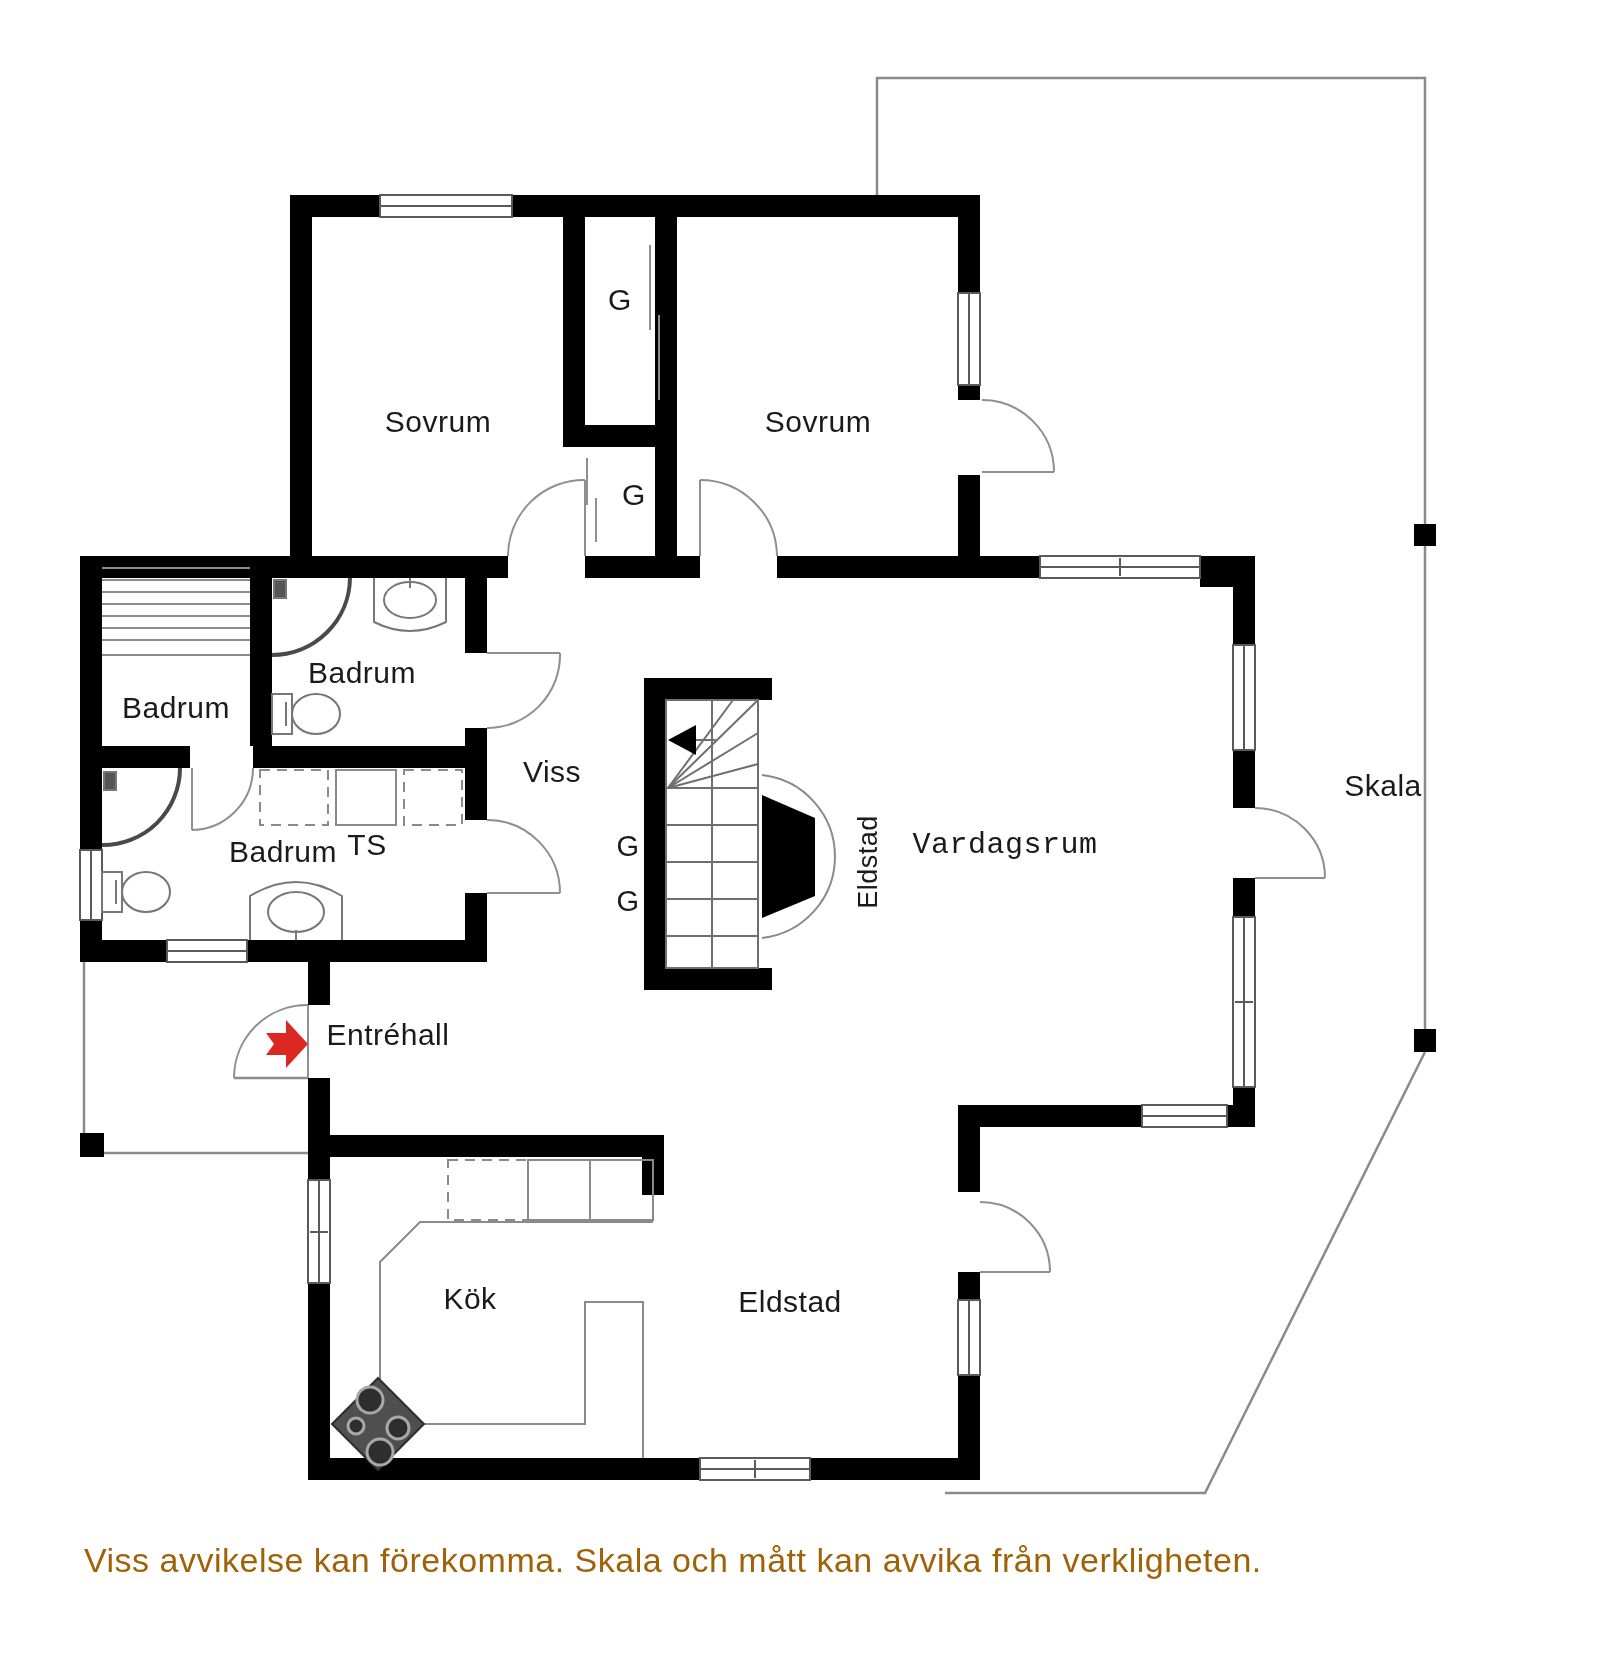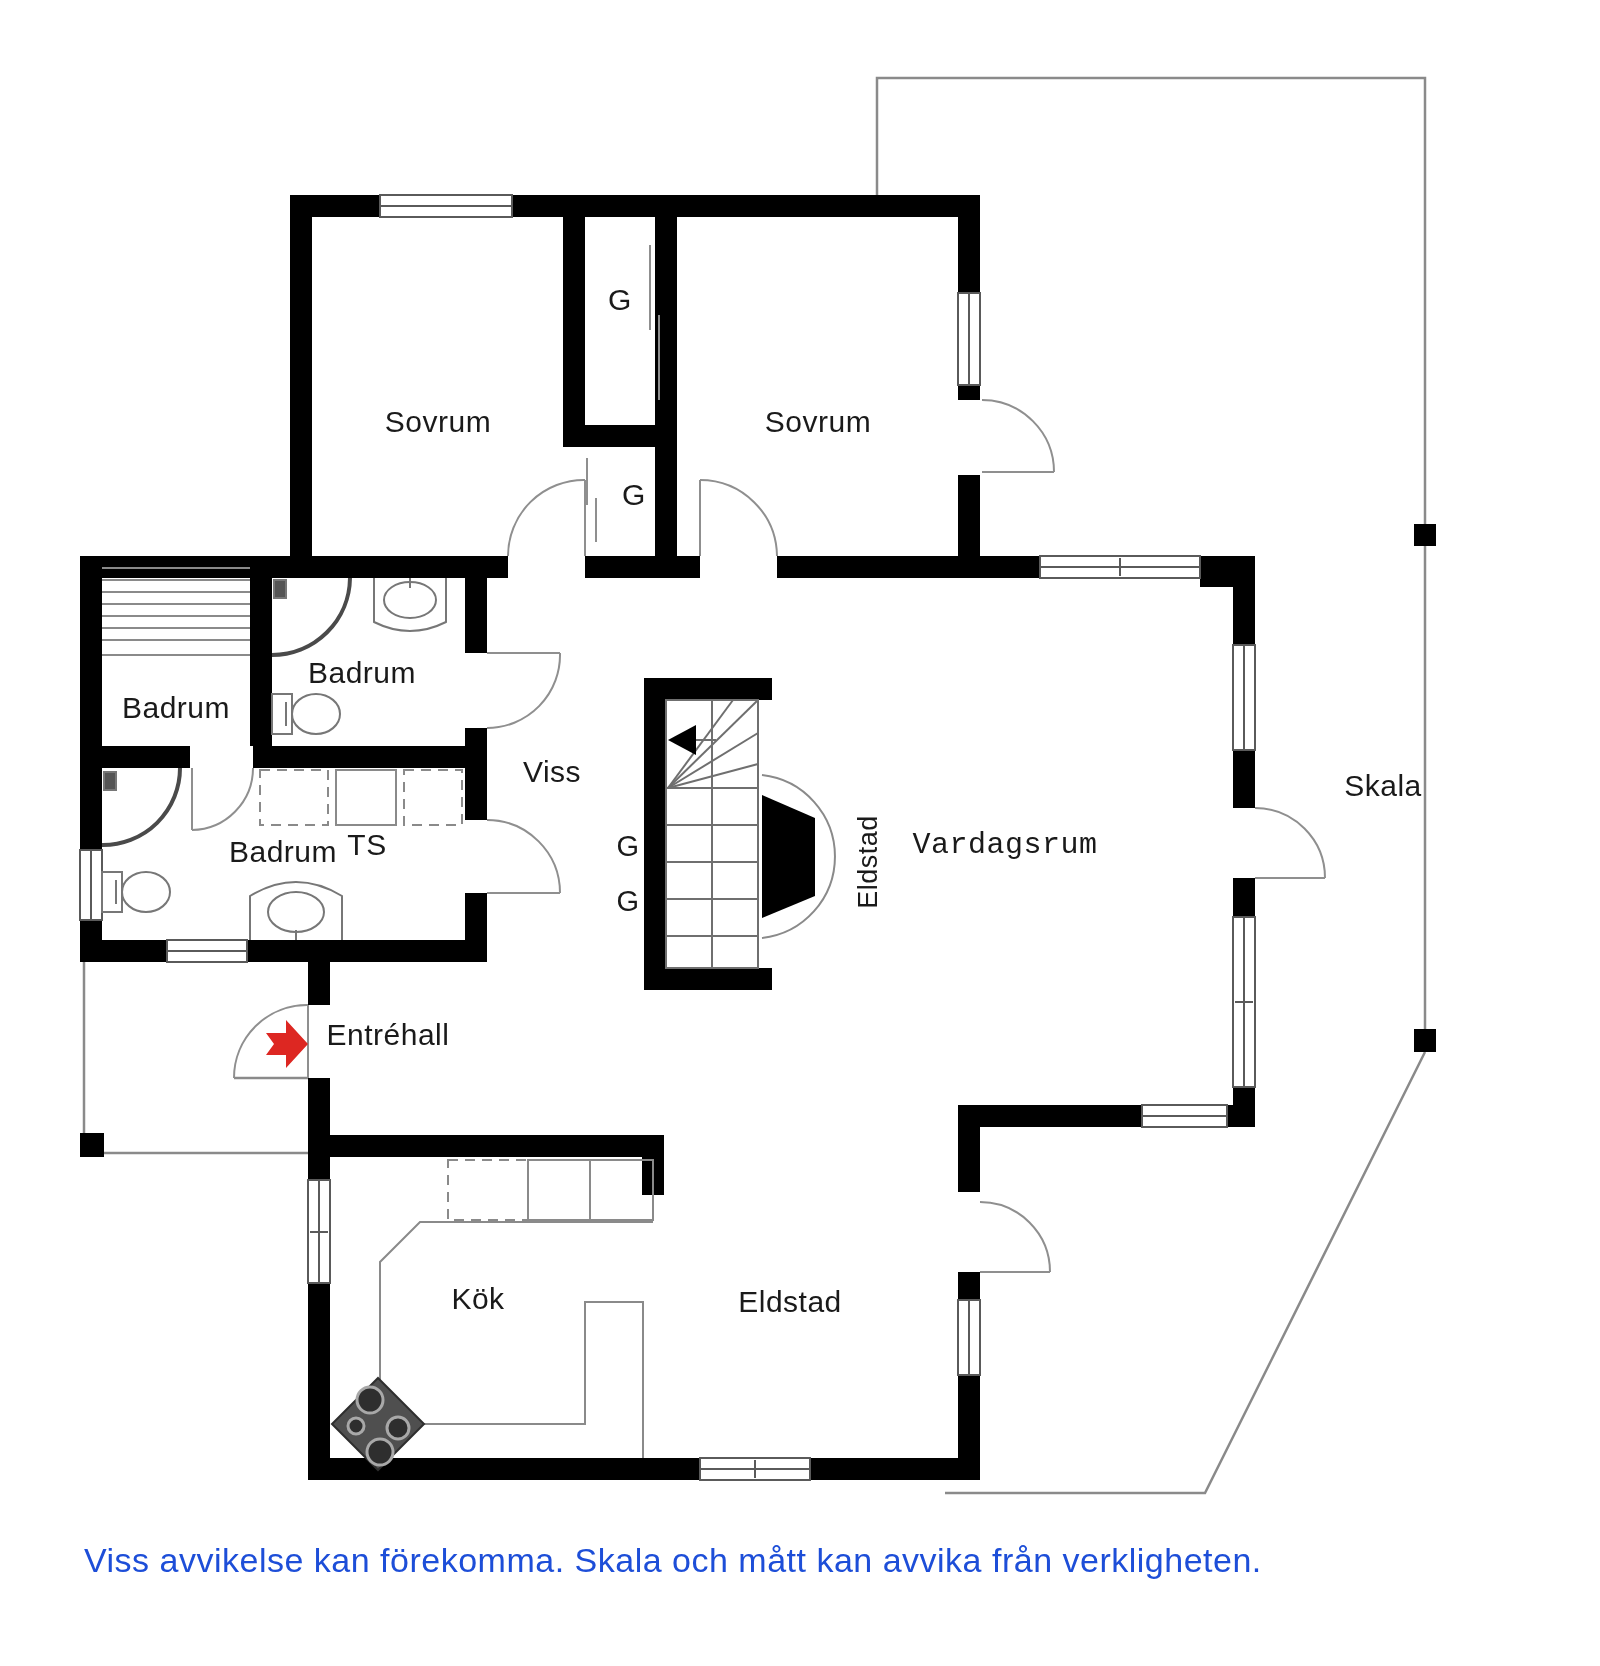--- a/index.html
+++ b/index.html
@@ -3,21 +3,21 @@
 <meta charset="utf-8">
 <style>
   html,body{margin:0;padding:0;background:#fff;}
   #plan{position:relative;width:1600px;height:1666px;background:#ffffff;overflow:hidden;
         font-family:"Liberation Sans", sans-serif;}
   #plan svg{position:absolute;left:0;top:0;}
   .label{position:absolute;transform:translate(-50%,-50%);color:#1a1a1a;font-size:30px;
          white-space:nowrap;letter-spacing:0.5px;}
   .label.small{font-size:29px;}
   .label.rot{transform:translate(-50%,-50%) rotate(-90deg);font-size:27px;}
-  #footer-note{position:absolute;left:84px;top:1541px;transform:none;font-size:34px;color:#1d4ed8;}
+  #footer-note{position:absolute;left:84px;top:1541px;transform:none;font-size:34px;color:#a16207;}
 </style>
 </head>
 <body>
 
 <div id="plan">
 <svg width="1600" height="1666" viewBox="0 0 1600 1666">
 
   <g stroke="#8a8a8a" stroke-width="2.5" fill="none">
     <polyline points="877,195 877,78 1425,78 1425,1040"></polyline>
     <polyline points="1425,1052 1205,1493 945,1493"></polyline>
@@ -297,17 +297,17 @@
   <div class="label" style="left:362px;top:673px;">Badrum</div>
   <div class="label" style="left:367px;top:797px;margin-top:48px;">TS</div>
   <div class="label" style="left:283px;top:852px;">Badrum</div>
   <div class="label" style="left:552px;top:772px;">Viss</div>
   <div class="label small" style="left:628px;top:846px;">G</div>
   <div class="label small" style="left:628px;top:901px;">G</div>
   <div class="label rot" style="left:868px;top:862px;">Eldstad</div>
   <div class="label" style="left:1005px;top:845px;font-family:Liberation Mono, monospace;">Vardagsrum</div>
   <div class="label" style="left:1383px;top:786px;">Skala</div>
   <div class="label" style="left:388px;top:1035px;">Entréhall</div>
-  <div class="label" style="left:470px;top:1299px;margin-left:8px;">Kök</div>
+  <div class="label" style="left:470px;top:1299px;">Kök</div>
   <div class="label" style="left:790px;top:1302px;">Eldstad</div>
 
   <div id="footer-note" class="label">Viss avvikelse kan förekomma. Skala och mått kan avvika från verkligheten.</div>
 </div>
 
 </body></html>

